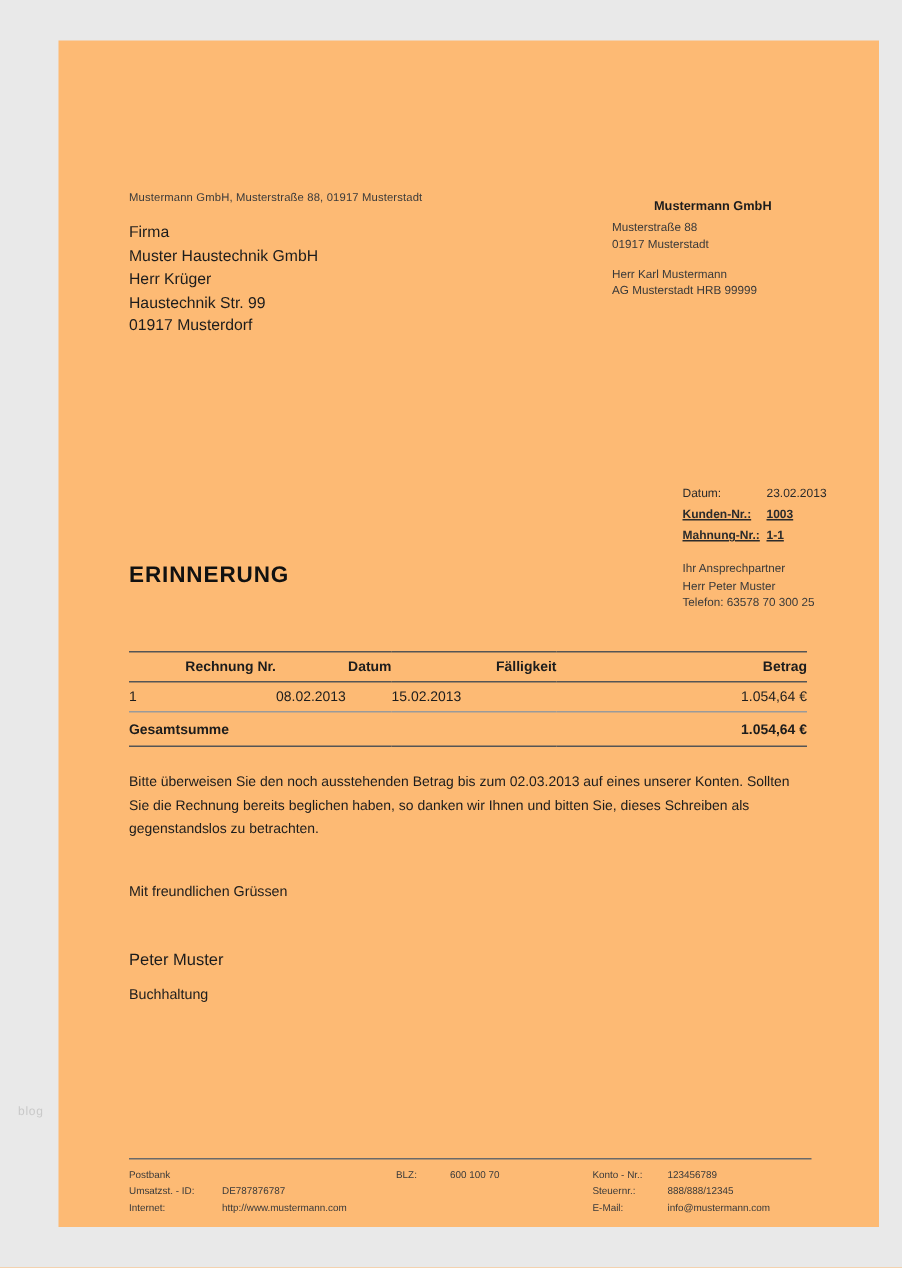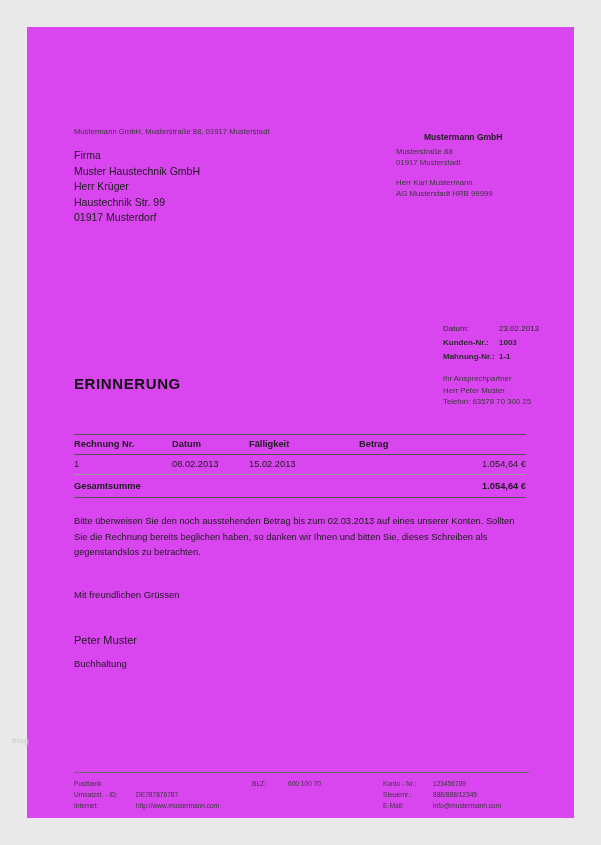--- a/index.html
+++ b/index.html
@@ -8,25 +8,25 @@
   }
   body {
     width: 601px;
     height: 845px;
     background: #e9e9e9;
     font-family: "Liberation Sans", sans-serif;
     overflow: hidden;
   }
   .page {
     position: absolute;
-    left: 27px;
+    left: 39px;
     top: 27px;
     width: 547px;
     height: 791px;
-    background: #d946ef;
+    background: #fdba74;
     box-sizing: border-box;
   }
   .sheet {
     position: absolute;
     left: 47px;
     top: 100px;
     width: 455px;
   }
 
   
@@ -83,20 +83,21 @@
   .meta-row .k {
     width: 56px;
     flex: 0 0 56px;
   }
   .meta-row .v {
     flex: 1;
   }
   .meta-row.bold .k,
   .meta-row.bold .v {
     font-weight: bold;
+    text-decoration: underline;
   }
   .meta-contact {
     margin-top: 9px;
     line-height: 11.5px;
     font-size: 7.8px;
     color: #3a3a3a;
   }
 
   
   .title {
@@ -131,21 +132,21 @@
 
   
   table.items {
     width: 452px;
     border-collapse: collapse;
     font-size: 9.3px;
     color: #1c1c1c;
   }
   table.items th {
     font-weight: bold;
-    text-align: left;
+    text-align: right;
     padding: 4px 0 5px 0;
     border-top: 1.2px solid #555;
     border-bottom: 1.2px solid #555;
   }
   table.items td {
     padding: 4px 0 5px 0;
     border-bottom: 0.8px solid #9a9a9a;
   }
   table.items tr.total td {
     font-weight: bold;

